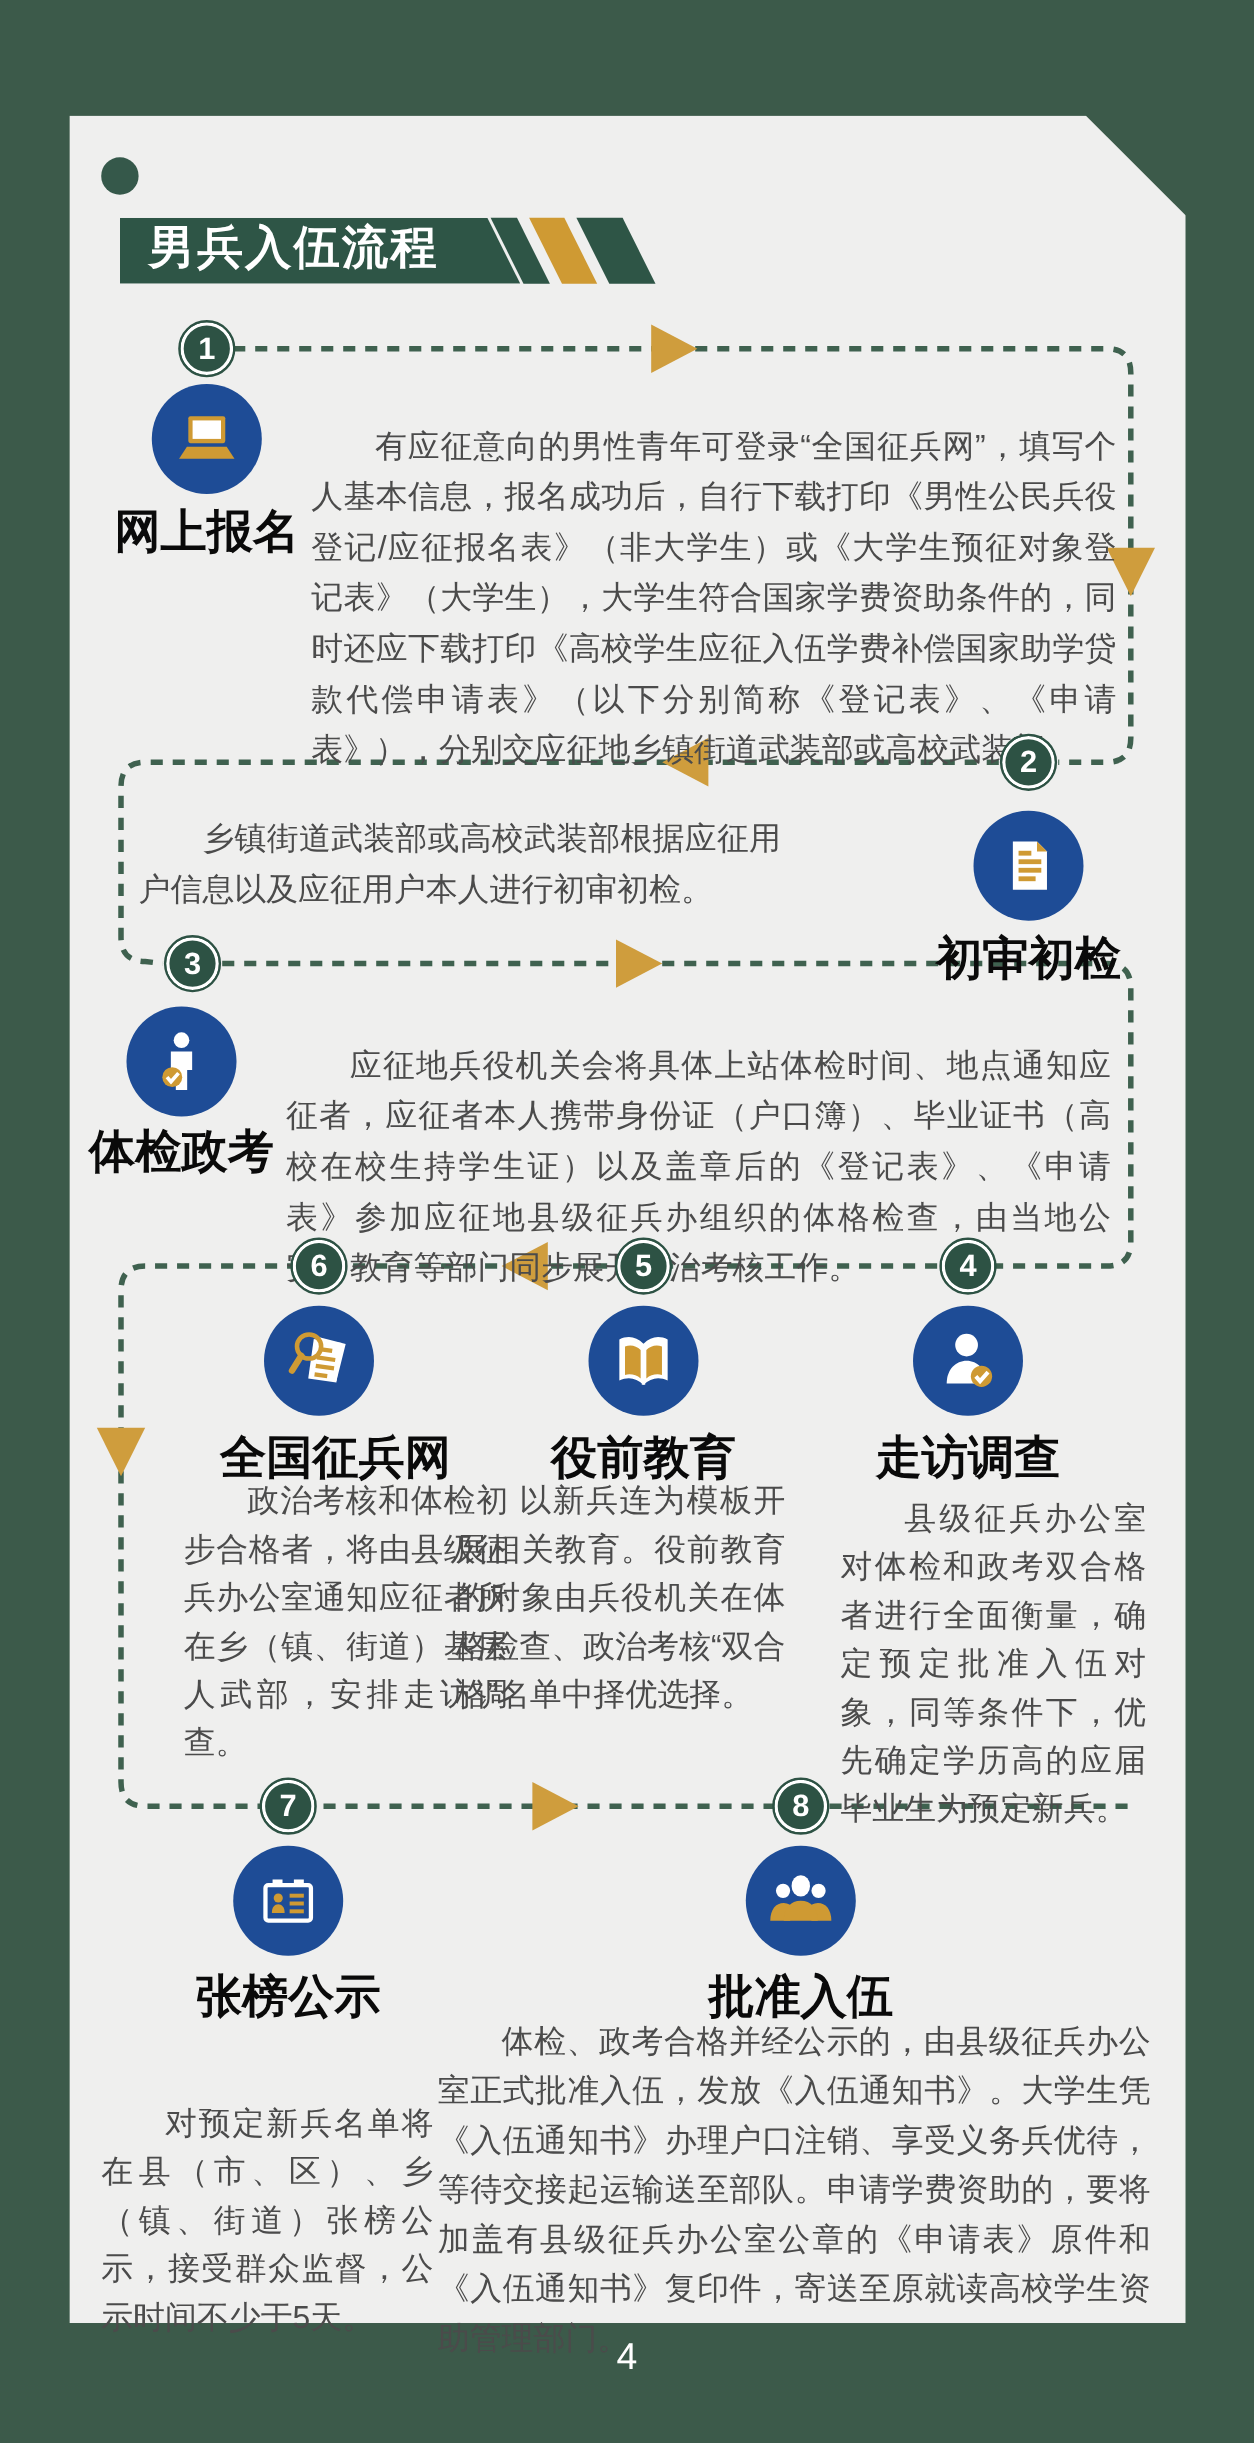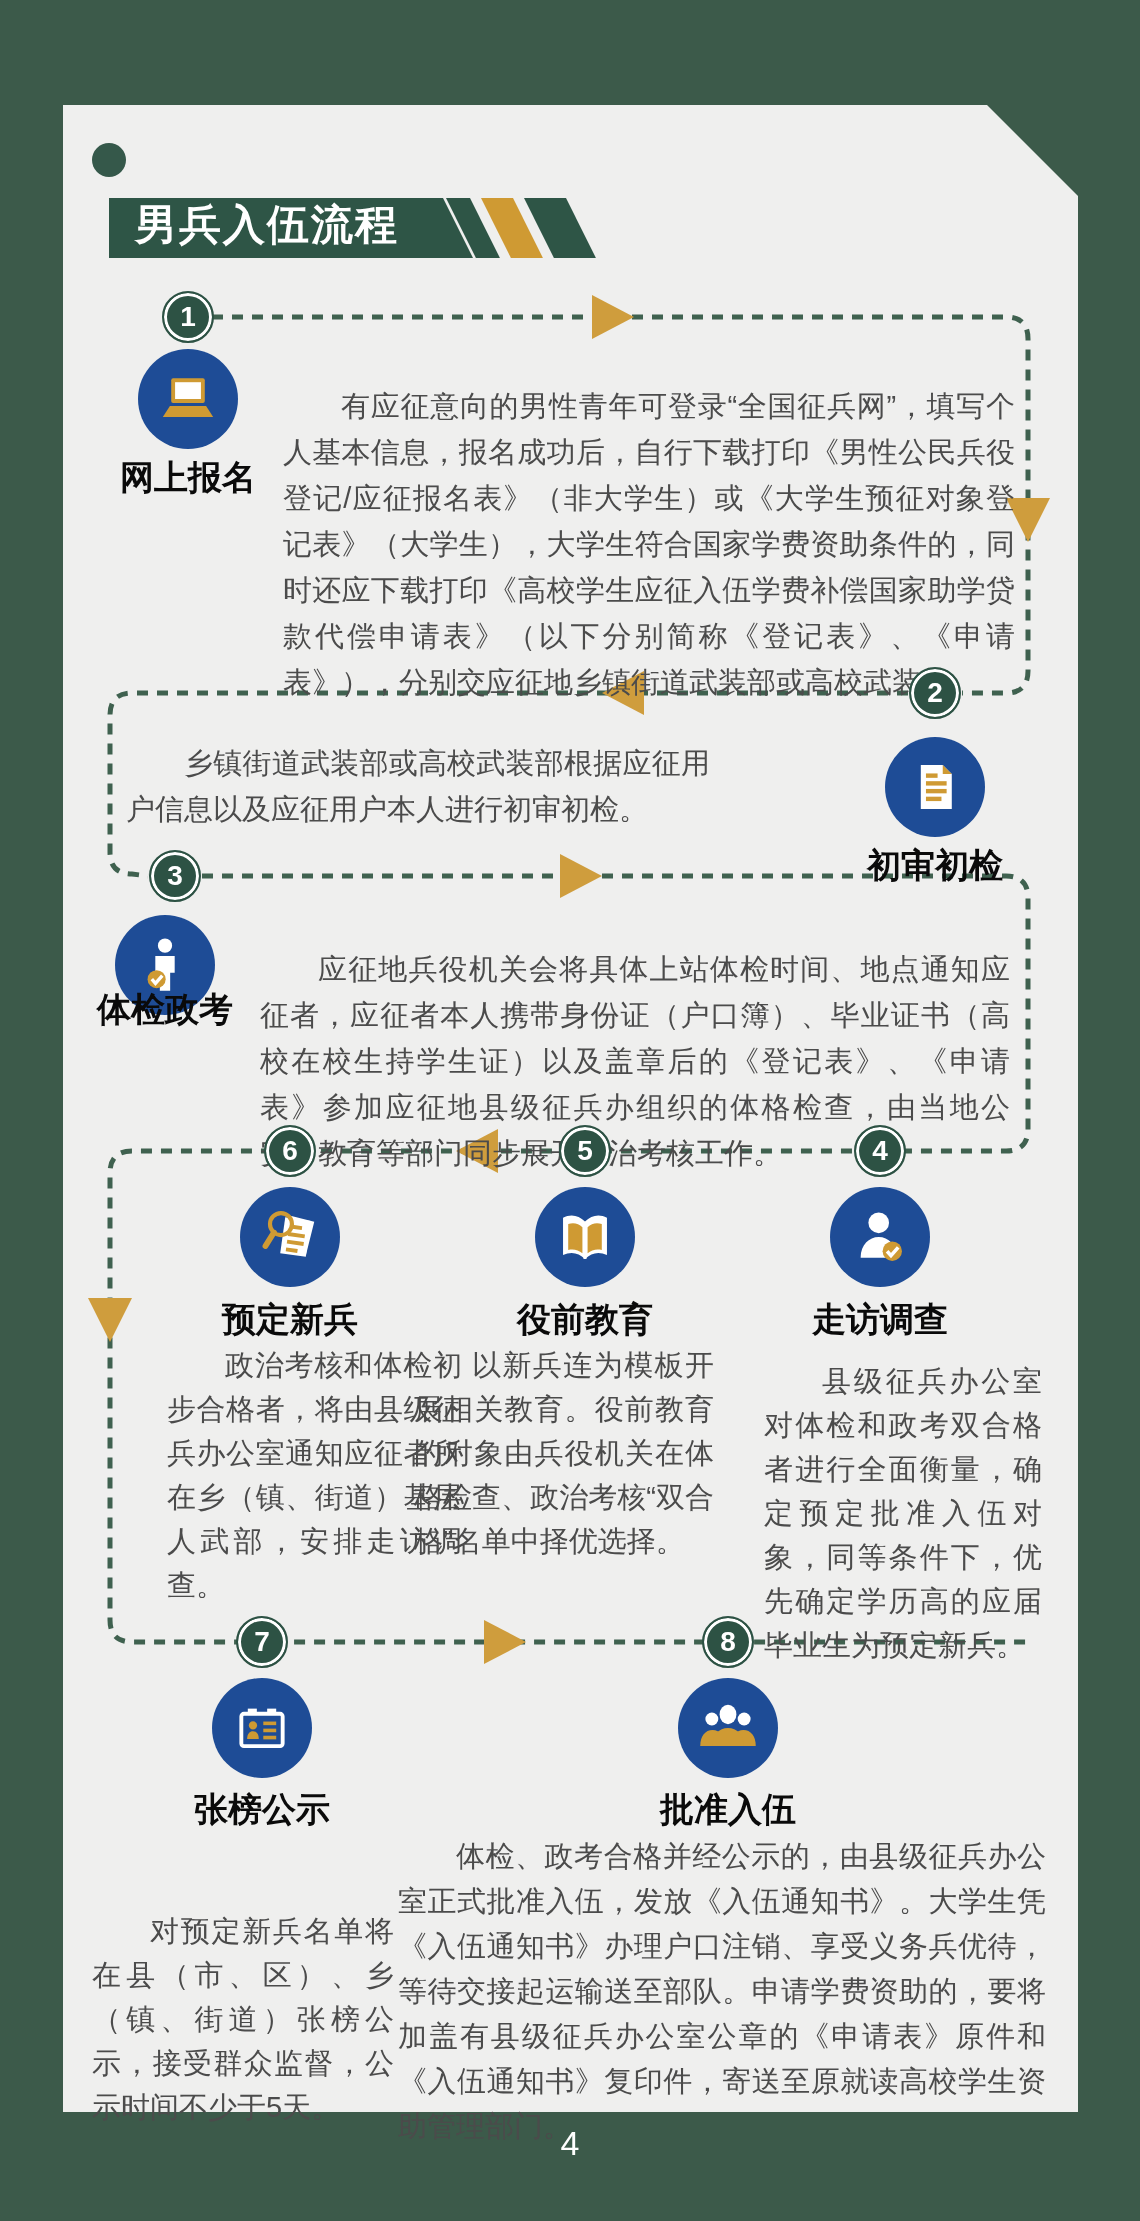--- a/index.html
+++ b/index.html
@@ -45,21 +45,21 @@
     box-shadow:inset 0 0 0 3px #ffffff;
     color:#ffffff; font-weight:bold; font-size:28px;
     display:flex; align-items:center; justify-content:center; z-index:3;
   }
   .icon-circle {
     position:absolute; width:100px; height:100px; border-radius:50%;
     background:#1e4c96; display:flex; align-items:center; justify-content:center;
     z-index:2;
   }
   .step-title {
-    position:absolute; font-size:34px; font-weight:900; color:#0a0a0a;
+    position:absolute; font-size:42px; font-weight:900; color:#0a0a0a;
     text-align:center; z-index:2; white-space:nowrap;
   }
   .step-text {
     position:absolute; font-size:29px; line-height:46px; color:#4b4b4b;
     text-align:justify; text-indent:2em; z-index:2;
   }
   .step-text.col { line-height:44px; }
   .page-number {
     position:absolute; left:0; top:2124px; width:1140px; text-align:center;
     font-size:34px; color:#ffffff; z-index:2;
@@ -126,21 +126,21 @@
   <div>
     <div class="badge" style="left:149px;top:850px;">3</div>
     <div class="icon-circle" style="left:115px;top:915px;">
       <svg width="62" height="62" viewBox="0 0 48 48">
         <circle cx="24" cy="9" r="5.5" fill="#ffffff"></circle>
         <path d="M16.5 17 h15 v13 h-3.5 v14 h-8 v-14 h-3.5 z" fill="#ffffff"></path>
         <circle cx="17.5" cy="35" r="7" fill="#cf9a33"></circle>
         <path d="M13.8 35 l2.8 3.2 l5.3 -6" fill="none" stroke="#ffffff" stroke-width="2.6"></path>
       </svg>
     </div>
-    <div class="step-title" style="left:78px;top:987px;width:174px;">体检政考</div>
+    <div class="step-title" style="left:78px;top:1019px;width:174px;">体检政考</div>
     <div class="step-text" style="left:260px;top:946px;width:750px;">应征地兵役机关会将具体上站体检时间、地点通知应征者，应征者本人携带身份证（户口簿）、毕业证书（高校在校生持学生证）以及盖章后的《登记表》、《申请表》参加应征地县级征兵办组织的体格检查，由当地公安、教育等部门同步展开政治考核工作。</div>
   </div>
 
   <div>
     <div class="badge" style="left:854px;top:1125px;">4</div>
     <div class="icon-circle" style="left:830px;top:1187px;">
       <svg width="62" height="62" viewBox="0 0 48 48">
         <circle cx="23" cy="13" r="8" fill="#ffffff"></circle>
         <path d="M9 40 c0 -10 6.5 -16 14 -16 c7.5 0 14 6 14 16 z" fill="#ffffff"></path>
         <circle cx="33.5" cy="35" r="7.5" fill="#cf9a33"></circle>
@@ -176,21 +176,21 @@
           <rect x="18" y="10" width="20" height="28" fill="#ffffff"></rect>
           <rect x="23" y="15" width="9" height="3" fill="#cf9a33"></rect>
           <rect x="22" y="21" width="13" height="3" fill="#cf9a33"></rect>
           <rect x="22" y="27" width="13" height="3" fill="#cf9a33"></rect>
           <rect x="22" y="33" width="9" height="3" fill="#cf9a33"></rect>
         </g>
         <circle cx="17" cy="14" r="8.5" fill="none" stroke="#cf9a33" stroke-width="3.2"></circle>
         <path d="M11.5 20.5 L5 31" stroke="#cf9a33" stroke-width="4.5" stroke-linecap="round"></path>
       </svg>
     </div>
-    <div class="step-title" style="left:200px;top:1297px;width:180px;">预定新兵</div>
+    <div class="step-title" style="left:200px;top:1297px;width:180px;">全国征兵网</div>
     <div class="step-text col" style="left:126px;top:1343px;width:295px;margin-left:41px;">政治考核和体检初步合格者，将由县级征兵办公室通知应征者所在乡（镇、街道）基层人武部，安排走访调查。</div>
   </div>
 
   <div>
     <div class="badge" style="left:236px;top:1616px;">7</div>
     <div class="icon-circle" style="left:212px;top:1678px;">
       <svg width="62" height="62" viewBox="0 0 48 48">
         <rect x="8" y="13" width="32" height="25" rx="2" fill="none" stroke="#ffffff" stroke-width="3"></rect>
         <rect x="13" y="9" width="7" height="5" fill="#ffffff"></rect>
         <rect x="28" y="9" width="7" height="5" fill="#ffffff"></rect>

